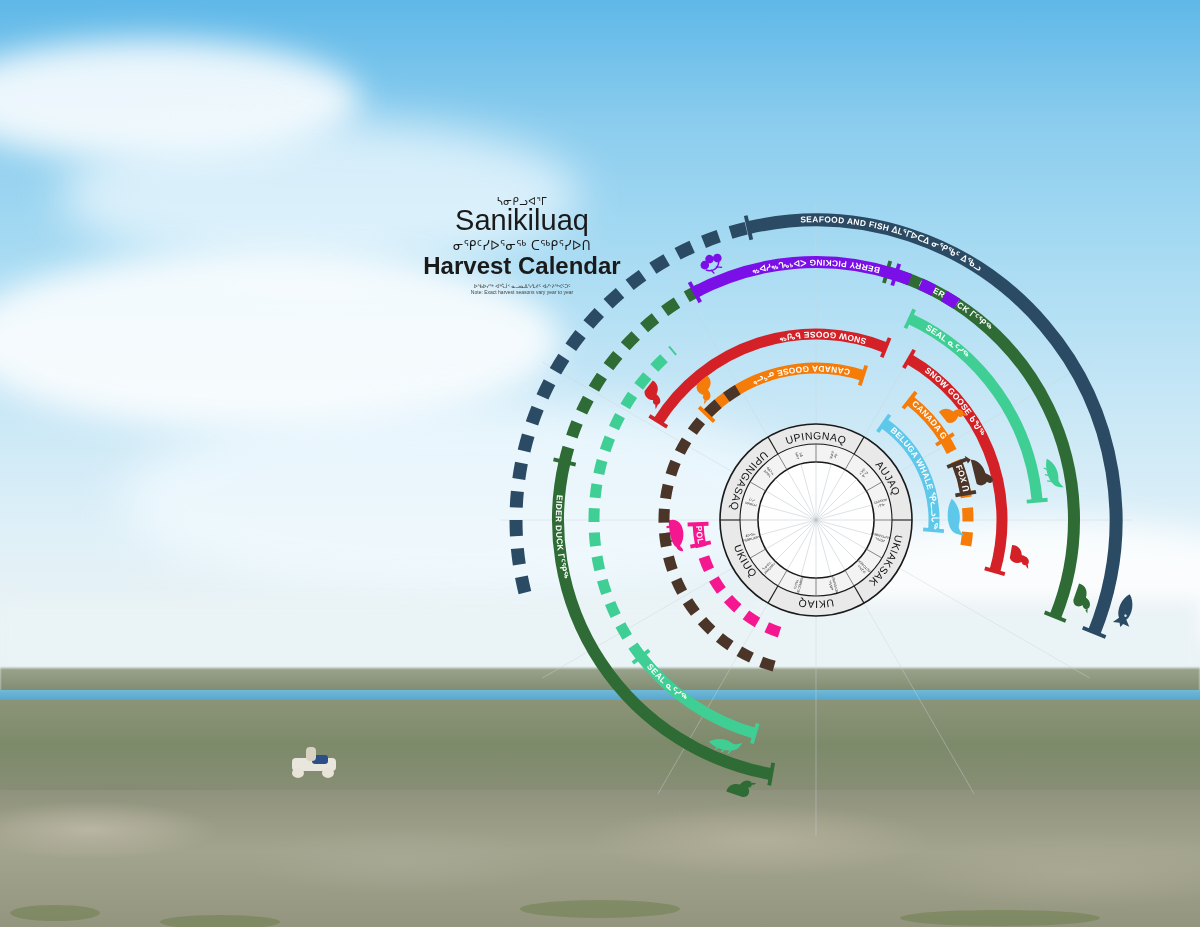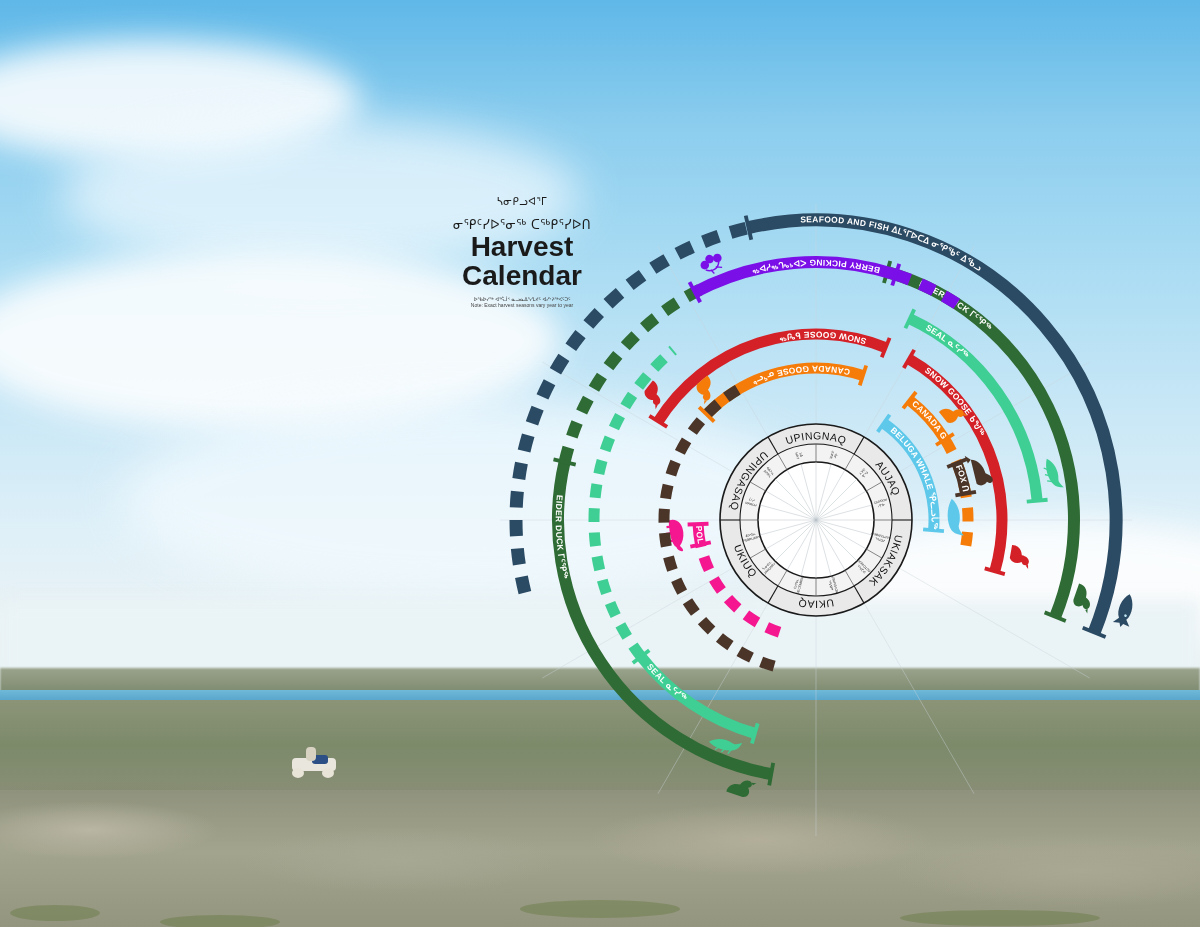--- a/index.html
+++ b/index.html
@@ -58,22 +58,22 @@
   .atv .body{position:absolute;left:2px;top:6px;width:44px;height:13px;background:#e9e6dd;border-radius:4px;}
   .atv .seat{position:absolute;left:22px;top:3px;width:16px;height:9px;background:#2c4f86;border-radius:3px;}
   .atv .rider{position:absolute;left:16px;top:-5px;width:10px;height:14px;background:#d8d2c2;border-radius:4px;}
   .atv .w1{position:absolute;left:2px;top:16px;width:12px;height:10px;background:#e8e4d8;border-radius:50%;}
   .atv .w2{position:absolute;left:32px;top:16px;width:12px;height:10px;background:#e8e4d8;border-radius:50%;}
 
   
   #titleblock{position:absolute;left:422px;top:196px;width:200px;text-align:center;color:#1a1a1a;}
   #titleblock .syl1{font-size:10px;letter-spacing:.5px;font-family:"DejaVu Sans",sans-serif;}
   #titleblock .t1{font-size:29px;font-weight:400;line-height:1.02;margin-top:-1px;}
-  #titleblock .syl2{font-size:12px;letter-spacing:.5px;margin-top:11px;font-family:"DejaVu Sans",sans-serif;}
-  #titleblock .t2{font-size:28px;font-weight:700;line-height:1.05;}
+  #titleblock .syl2{font-size:12px;letter-spacing:.5px;margin-top:3px;font-family:"DejaVu Sans",sans-serif;}
+  #titleblock .t2{font-size:24px;font-weight:700;line-height:1.05;}
   #titleblock .note-syl{font-size:5px;margin-top:5px;font-family:"DejaVu Sans",sans-serif;color:#333;}
   #titleblock .note-en{font-size:5px;color:#444;}
 
   
   #wheel{position:absolute;left:496px;top:200px;width:640px;height:640px;}
   .arclabel{font-family:"Liberation Sans",sans-serif;fill:#fff;font-weight:600;}
   .seasonlabel{font-family:"Liberation Sans",sans-serif;fill:#111;font-weight:400;}
   .monthlabel{font-family:"Liberation Sans",sans-serif;fill:#222;}
 </style>
 </head>
@@ -104,20 +104,21 @@
     <div class="body"></div>
       <div class="seat"></div>
       <div class="rider"></div>
     <div class="w1"></div>
       <div class="w2"></div>
   </div>
 </div>
 
 <div id="titleblock">
   <div class="syl1">ᓴᓂᑭᓗᐊᕐᒥ</div>
+  <div class="t1">Sanikiluaq</div>
   <div class="syl2">ᓂᕿᑦᓯᐅᕐᓂᖅ ᑕᖅᑭᕐᓯᐅᑎ</div>
   <div class="t2">Harvest Calendar</div>
   <div class="note-syl">ᐅᖃᐅᓯᖅ ᐊᕐᕌᒎᑉ ᓇᓗᓇᐃᕐᓯᒪᔪᑦ ᐊᓯᔾᔨᖅᐸᑦᑐᑦ</div>
   <div class="note-en">Note: Exact harvest seasons vary year to year</div>
 </div>
 
 <svg id="wheel" viewBox="-320 -320 640 640">
   <defs>
 
     <g id="ic-fish">

